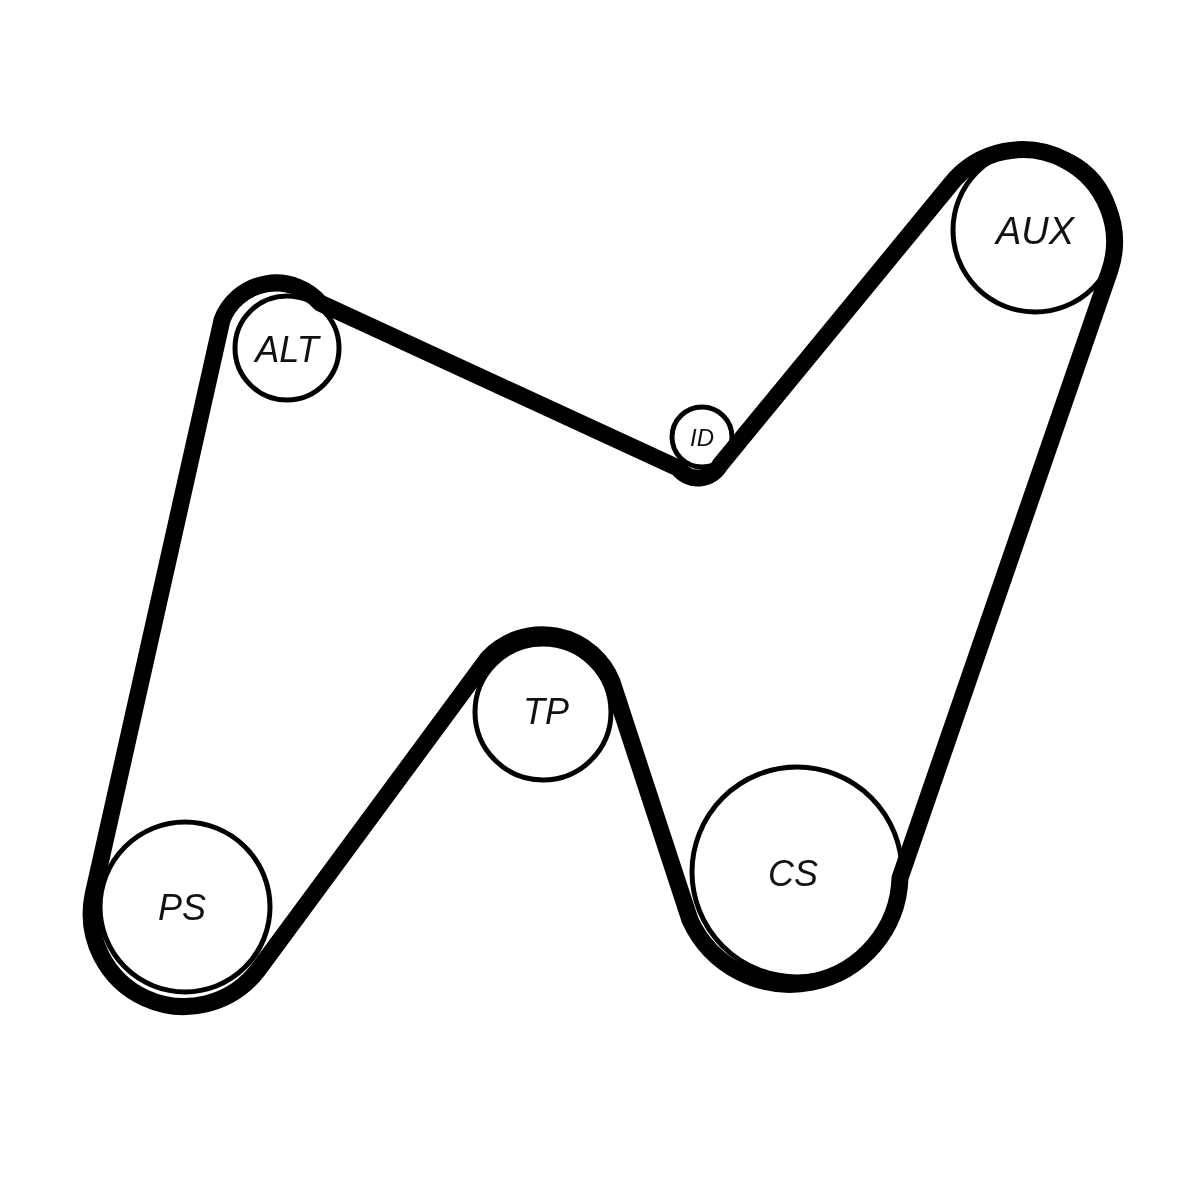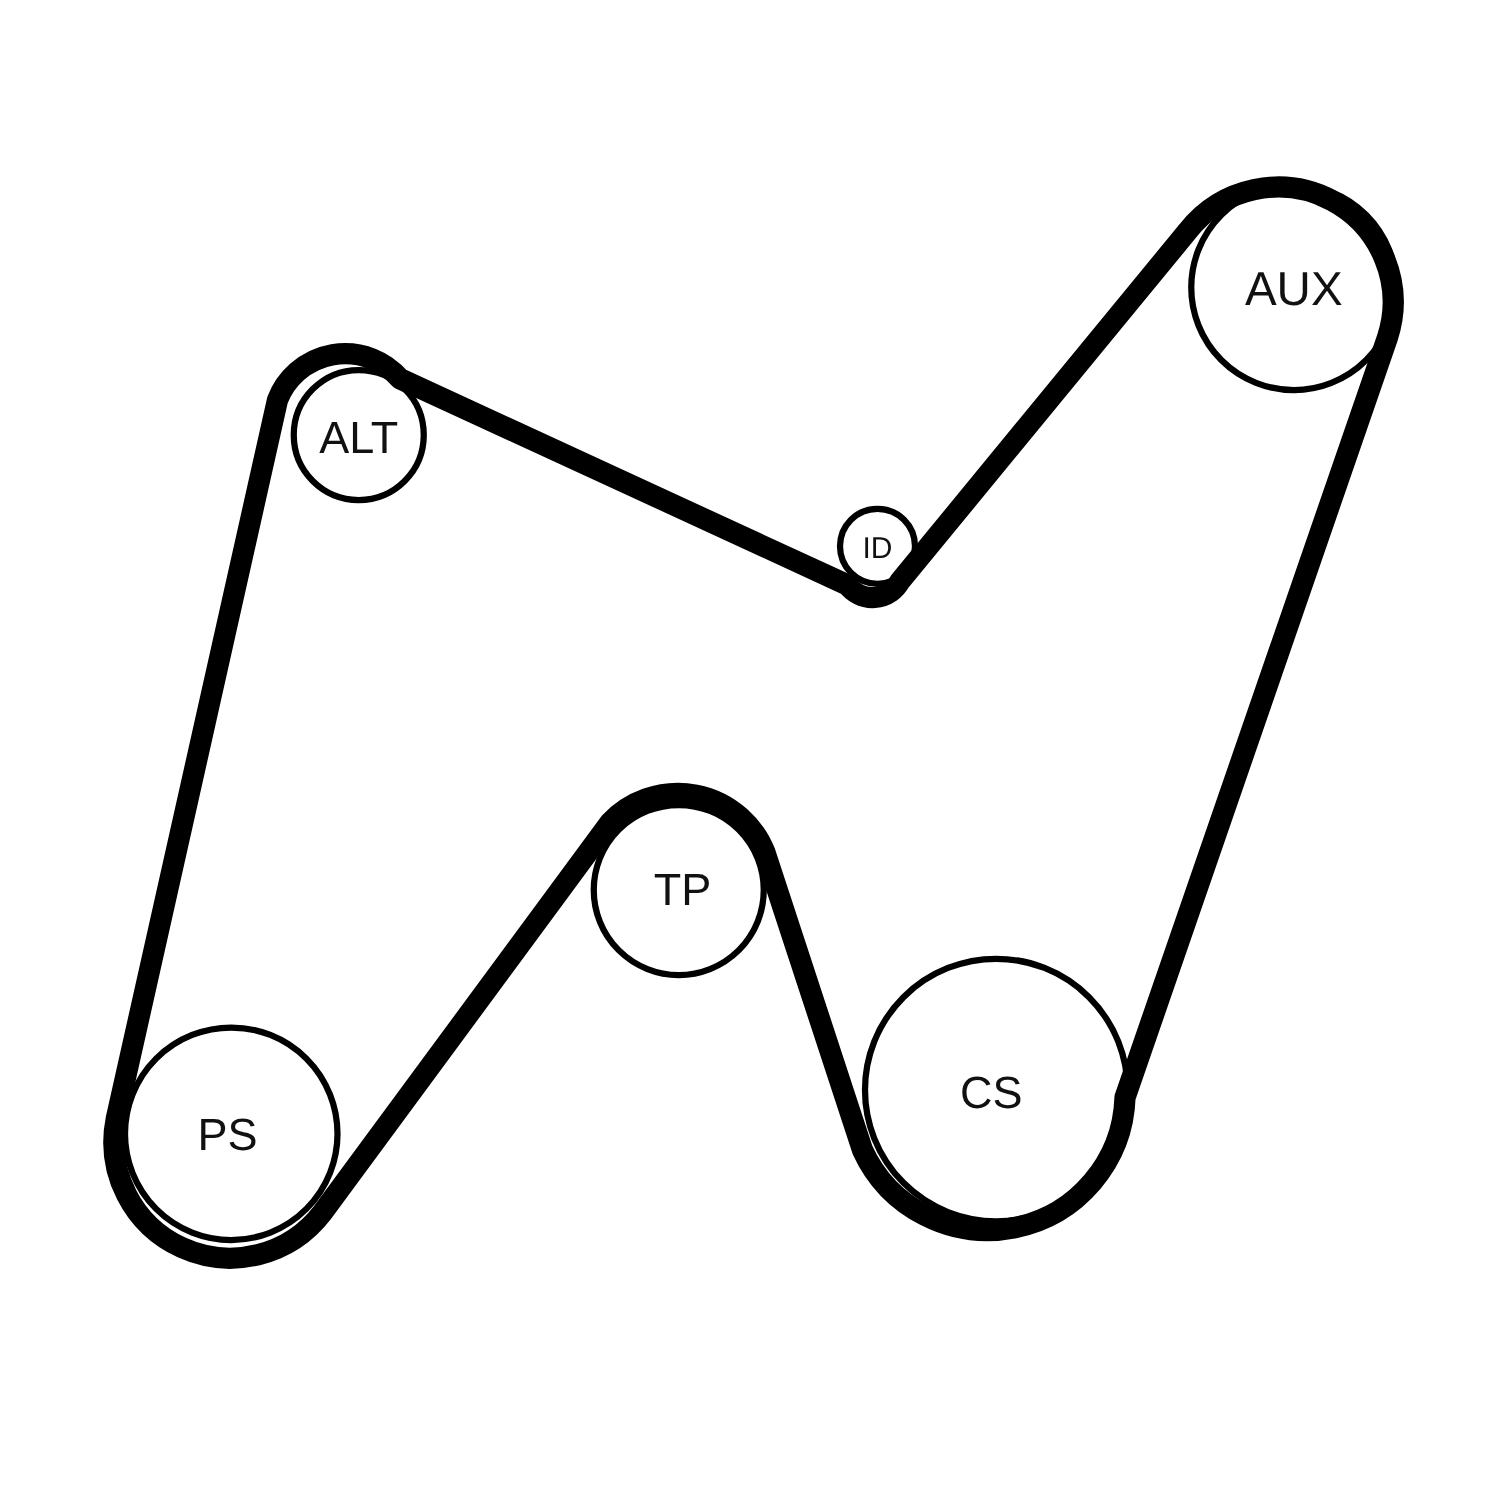--- a/index.html
+++ b/index.html
@@ -1,17 +1,17 @@
 <!DOCTYPE html>
 <html><head>
 <meta charset="utf-8">
 <style>
   html, body { margin: 0; padding: 0; background: #ffffff; }
   body { width: 1200px; height: 1200px; overflow: hidden; }
-  .canvas { position: absolute; left: 0; top: 0; width: 1200px; height: 1200px; }
+  .canvas { position: absolute; left: 0; top: 0; width: 1200px; height: 1200px; font-style: italic; }
   svg text { font-family: "Liberation Sans", "DejaVu Sans", sans-serif; fill: #111111; }
 </style>
 </head>
 <body>
 
 <div class="canvas">
   <svg width="1200" height="1200" viewBox="0 0 1200 1200" xmlns="http://www.w3.org/2000/svg">
 
     <path d="M 1110 270
          A 92 92 0 0 0 950 185

